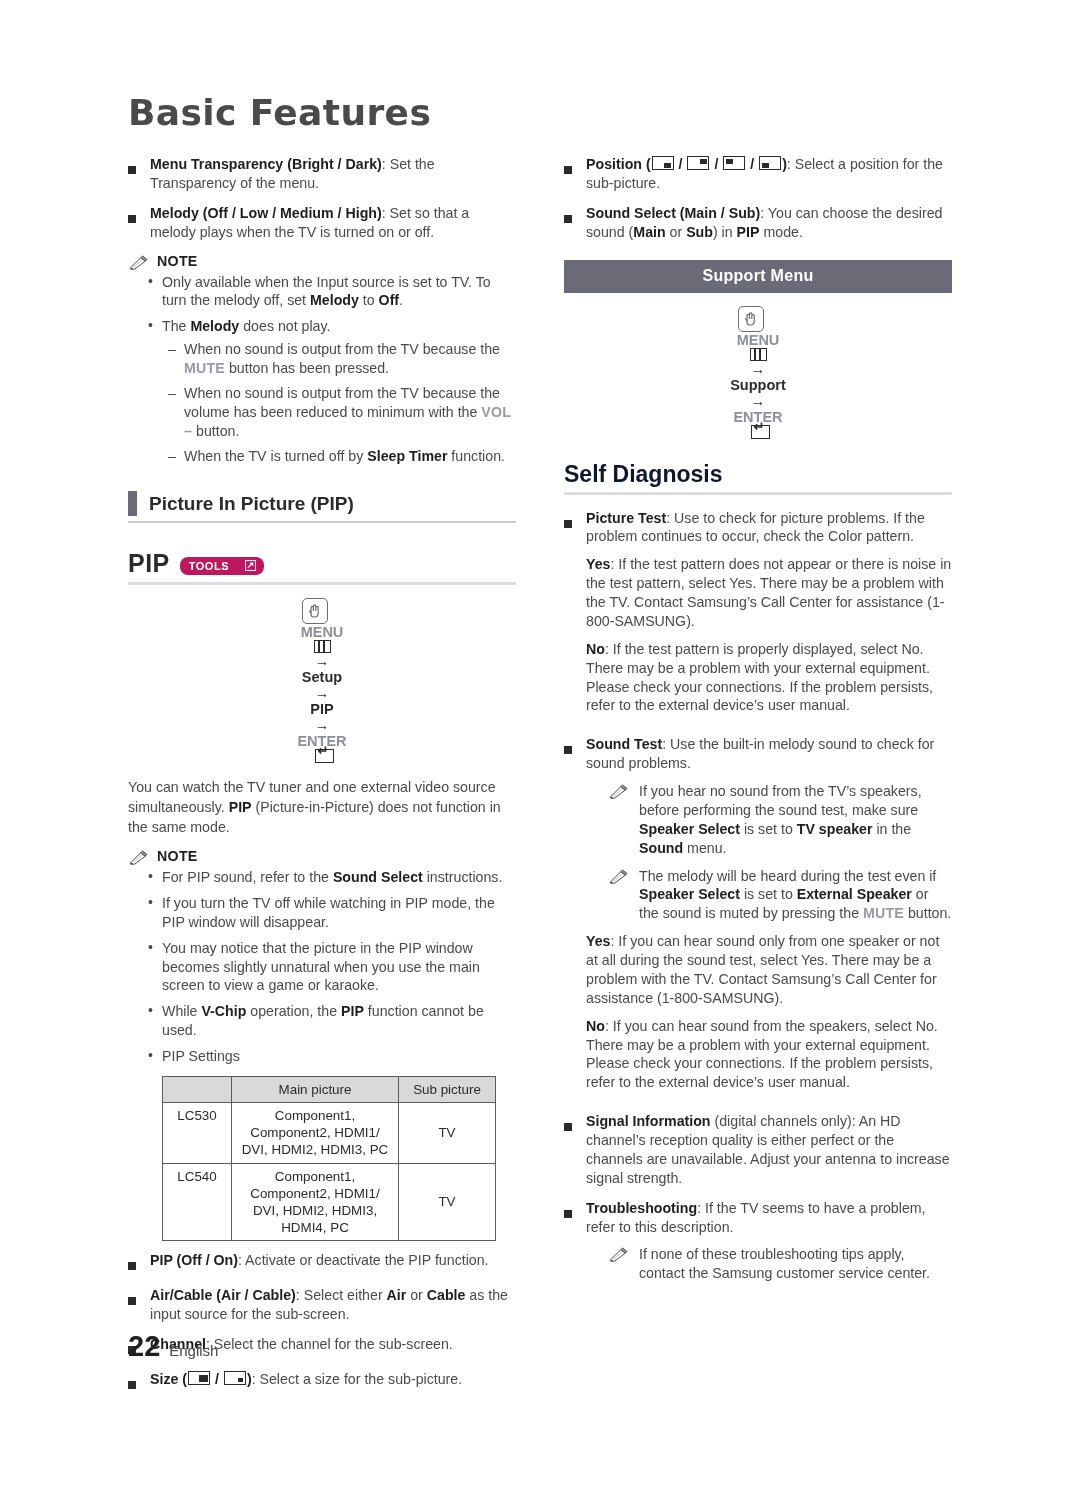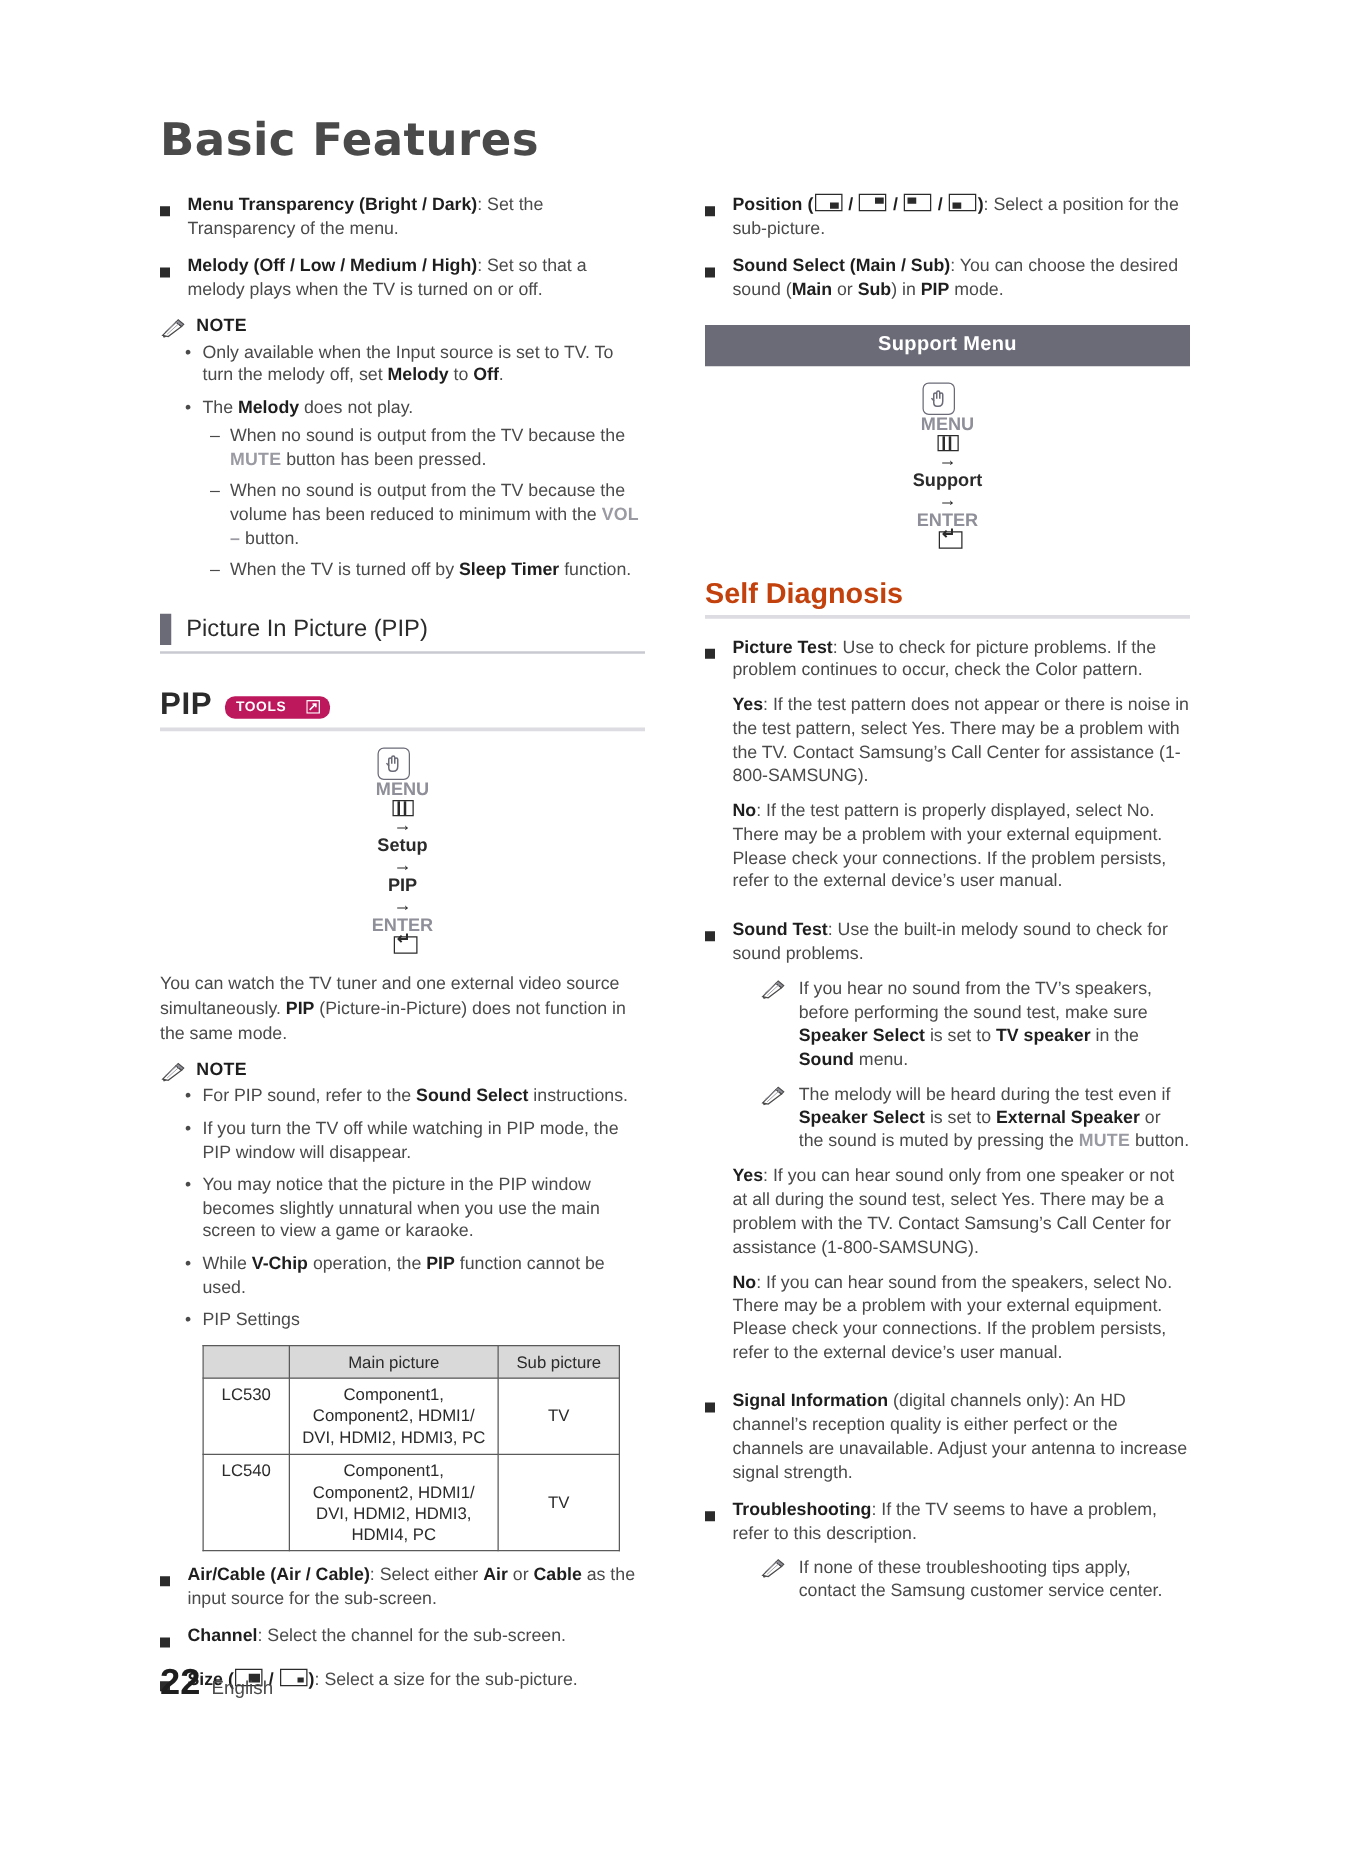--- a/index.html
+++ b/index.html
@@ -130,21 +130,21 @@
     padding-bottom: 5px;
     border-bottom: 2px solid #c9c9d2;
   }
   .sec-bar {
     width: 9px; height: 25px;
     background: #6b6b78;
     margin-right: 12px;
   }
   .sec-title {
     font-size: 19px;
-    font-weight: normal;
+    font-weight: bold;
     color: #2b2b2b;
   }
   
   .pip-head {
     display: flex;
     align-items: center;
     margin-top: 26px;
     padding-bottom: 4px;
     border-bottom: 3px solid #dcdce2;
   }
@@ -262,21 +262,21 @@
     font-size: 16px;
     font-weight: bold;
     text-align: center;
     padding: 7px 0 8px 0;
     margin: 18px 0 0 0;
     letter-spacing: .3px;
   }
   .h2-head {
     font-size: 23px;
     font-weight: bold;
-    color: #c2410c;
+    color: #0f172a;
     margin: 22px 0 0 0;
     padding-bottom: 4px;
     border-bottom: 3px solid #dcdce2;
   }
   .indent-para {
     font-size: 14.2px;
     line-height: 1.33;
     color: #4a4a4a;
     margin: 0 0 9px 0;
     padding-left: 0;
@@ -448,20 +448,24 @@
               <td class="sub">TV</td>
             </tr>
             <tr>
               <td class="model">LC540</td>
               <td>Component1, Component2, HDMI1/ DVI, HDMI2, HDMI3, HDMI4, PC</td>
               <td class="sub">TV</td>
             </tr>
           </tbody>
         </table>
 
+        <div class="sq-item">
+          <span class="sq-mark"><i></i></span>
+          <span class="sq-body"><span class="b">PIP (Off / On)</span><span class="txt">: Activate or deactivate the PIP function.</span></span>
+        </div>
 
         <div class="sq-item">
           <span class="sq-mark"><i></i></span>
           <span class="sq-body"><span class="b">Air/Cable (Air / Cable)</span><span class="txt">: Select either </span><span class="b">Air</span><span class="txt"> or </span><span class="b">Cable</span><span class="txt"> as the input source for the sub-screen.</span></span>
         </div>
 
         <div class="sq-item">
           <span class="sq-mark"><i></i></span>
           <span class="sq-body"><span class="b">Channel</span><span class="txt">: Select the channel for the sub-screen.</span></span>
         </div>

